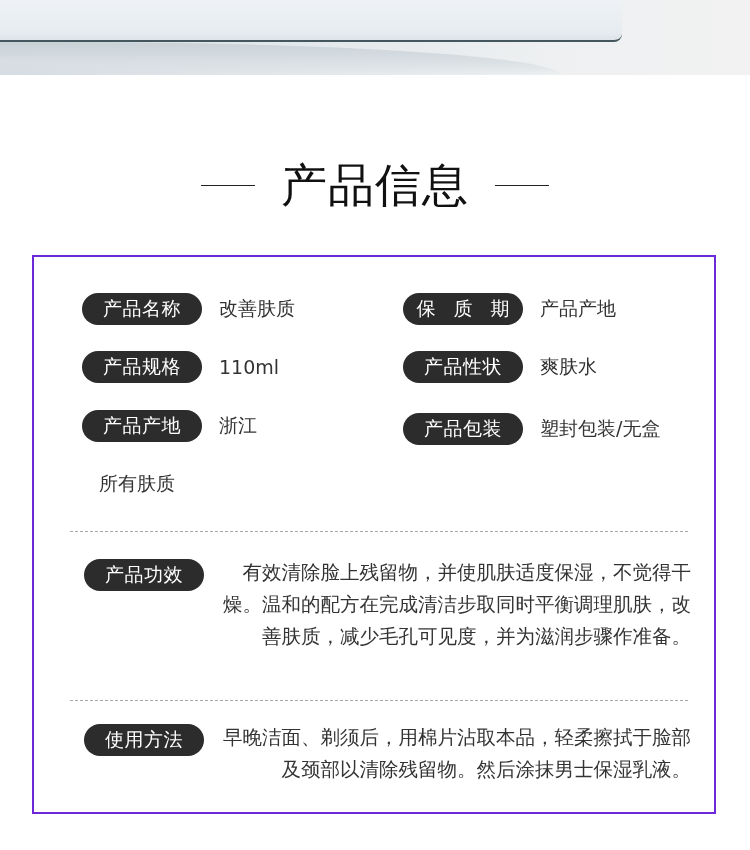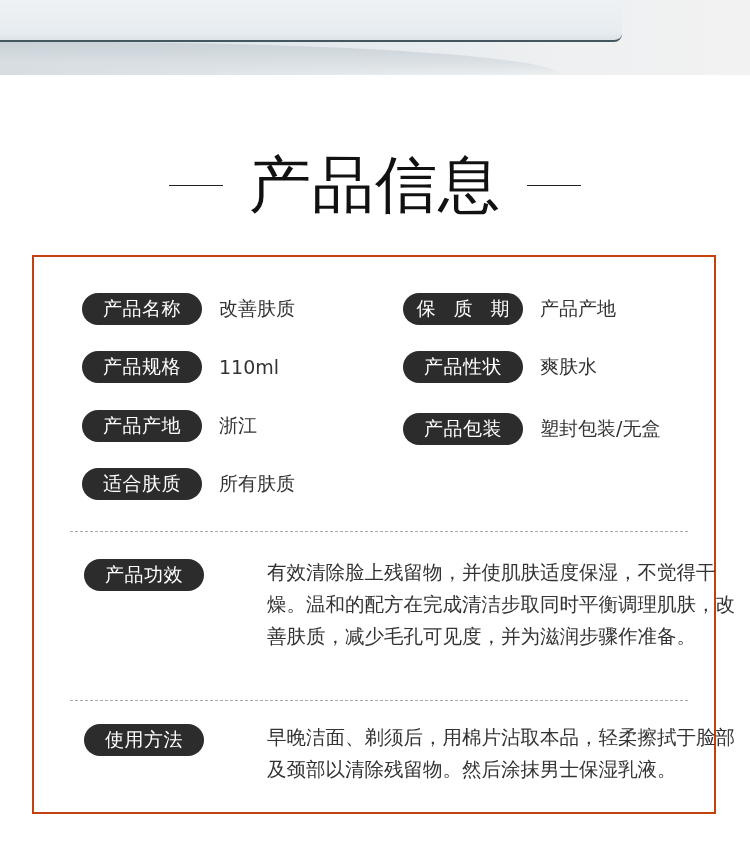--- a/index.html
+++ b/index.html
@@ -25,41 +25,41 @@
     background: linear-gradient(180deg, #c7d0d6 0%, #d8dee2 60%, rgba(230,233,235,0) 100%);
     border-top-right-radius: 90% 100%;
     opacity: .9;
   }
   .title-wrap {
     position: absolute; left: 0; top: 150px; width: 750px; height: 70px;
     display: flex; align-items: center; justify-content: center;
   }
   .title-rule { width: 54px; height: 0; border-top: 1.5px solid #222; }
   .title {
-    font-size: 62px; color: #111; letter-spacing: 1px; margin: 0 26px;
+    font-size: 46px; color: #111; letter-spacing: 1px; margin: 0 26px;
     font-weight: normal; line-height: 70px;
   }
   .box {
     position: absolute; left: 32px; top: 255px; width: 680px; height: 555px;
-    border: 2px solid #c2410c; box-sizing: content-box;
+    border: 2px solid #6d28d9; box-sizing: content-box; text-align: right;
   }
   .row { position: absolute; display: flex; align-items: center; height: 34px; }
   .pill {
     width: 120px; height: 32px; border-radius: 16px;
     background: #2c2c2c; color: #ffffff;
     font-size: 19px; display: flex; align-items: center; justify-content: center;
     flex-shrink: 0; letter-spacing: 0.5px;
   }
   .pill.spaced { letter-spacing: 6px; padding-left: 6px; box-sizing: border-box; }
   .val { font-size: 19px; color: #333; margin-left: 17px; white-space: nowrap; }
   .dash {
     position: absolute; left: 36px; width: 618px; height: 0;
     border-top: 1.5px dashed #a8a8a8;
   }
-  .para-row { position: absolute; left: 50px; display: flex; align-items: flex-start; gap: 46px; }
+  .para-row { position: absolute; left: 50px; display: flex; align-items: flex-start; }
   .para-row .pill { margin-top: 1px; }
   .para {
     font-size: 19.5px; color: #333; margin-left: 17px; width: 470px;
     line-height: 32px; margin-top: -1px;
   }
 </style>
 </head>
 <body>
 
 <div class="hero">
@@ -81,21 +81,20 @@
   </div>
   <div class="row" style="left:48px; top:93px;">
     <div class="pill">产品规格</div>
     <div class="val">110ml</div>
   </div>
   <div class="row" style="left:48px; top:152px;">
     <div class="pill">产品产地</div>
     <div class="val">浙江</div>
   </div>
   <div class="row" style="left:48px; top:210px;">
-    <div class="pill">适合肤质</div>
     <div class="val">所有肤质</div>
   </div>
 
   <div class="row" style="left:369px; top:35px;">
     <div class="pill spaced">保 质 期</div>
     <div class="val">产品产地</div>
   </div>
   <div class="row" style="left:369px; top:93px;">
     <div class="pill">产品性状</div>
     <div class="val">爽肤水</div>

